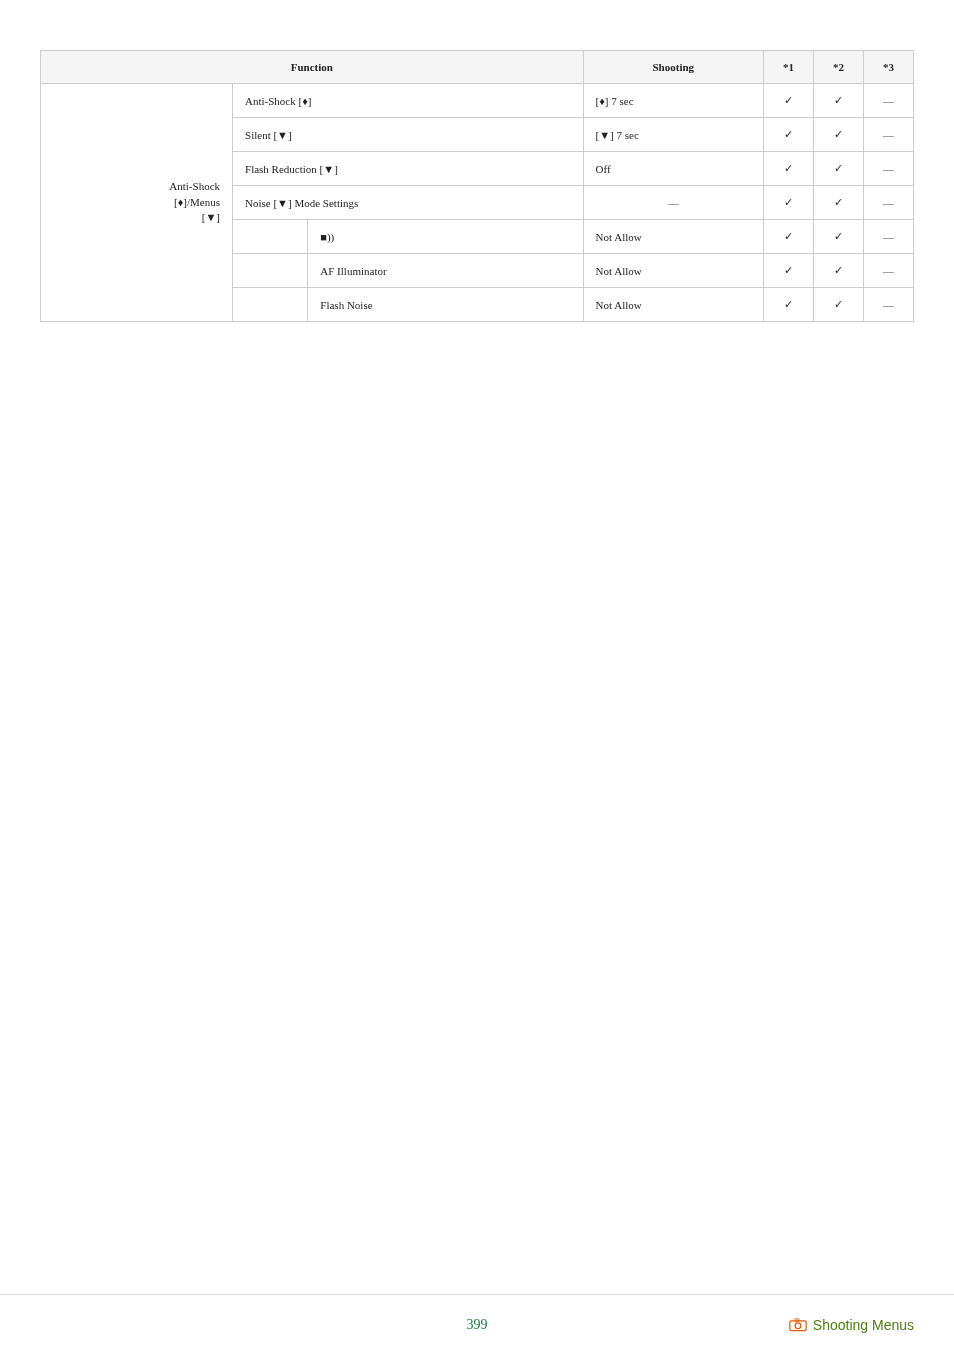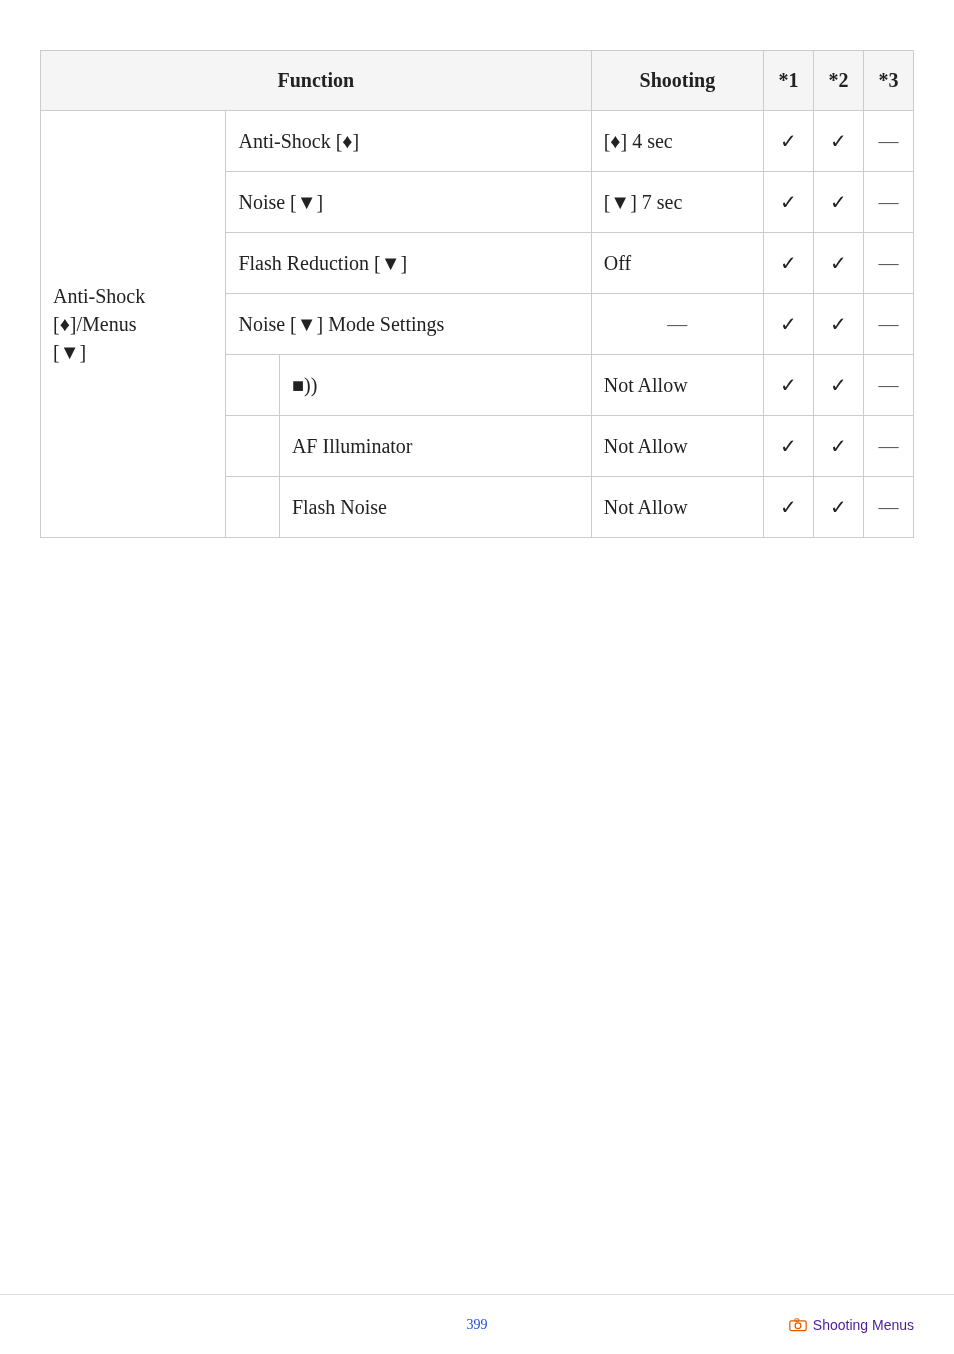--- a/index.html
+++ b/index.html
@@ -19,44 +19,44 @@
 
     
     .main-table {
       width: 100%;
       border-collapse: collapse;
       margin-top: 20px;
     }
 
     .main-table th, .main-table td {
       border: 1px solid #ccc;
-      padding: 18px 12px;
+      padding: 10px 12px;
       vertical-align: middle;
-      font-size: 20px;
+      font-size: 11px;
     }
 
     .main-table th {
       background: #f5f5f5;
       font-weight: bold;
       text-align: center;
     }
 
     .col-function { width: 200px; }
     .col-default { text-align: left; }
     .col-star { text-align: center; width: 50px; }
 
     .header-function { text-align: center; }
     .header-default { text-align: center; }
 
     .check { color: #222; font-size: 16px; text-align: center; }
     .dash { color: #555; font-size: 16px; text-align: center; }
 
     .row-group-label {
       font-size: 13px;
-      text-align: left;
+      text-align: right;
       vertical-align: middle;
       line-height: 1.4;
       margin-left: 44px;
     }
 
     
     .page-footer {
       position: absolute;
       bottom: 0;
       left: 0;
@@ -67,29 +67,29 @@
       justify-content: space-between;
       padding: 0 40px;
       border-top: 1px solid #ddd;
     }
 
     .footer-page-num {
       position: absolute;
       left: 50%;
       transform: translateX(-50%);
       font-size: 14px;
-      color: #1d4ed8;
+      color: #15803d;
     }
 
     .footer-shooting-menus {
       margin-left: auto;
       display: flex;
       align-items: center;
       gap: 6px;
-      color: #4c1d95;
+      color: #4d7c0f;
       font-size: 14px;
       font-family: Arial, sans-serif;
     }
 
     .camera-icon {
       width: 18px;
       height: 14px;
       display: inline-block;
     }
   </style>
@@ -109,28 +109,28 @@
     </thead>
     <tbody>
 
       <tr>
         <td rowspan="7" class="row-group-label">
           <span>Anti-Shock</span><br>
           <span>[♦]/Menus</span><br>
           <span>[▼]</span>
         </td>
         <td colspan="2">Anti-Shock [♦]</td>
-        <td>[♦] 4 sec</td>
+        <td>[♦] 7 sec</td>
         <td class="check">✓</td>
         <td class="check">✓</td>
         <td class="dash">—</td>
       </tr>
 
       <tr>
-        <td colspan="2">Noise [▼]</td>
+        <td colspan="2">Silent [▼]</td>
         <td>[▼] 7 sec</td>
         <td class="check">✓</td>
         <td class="check">✓</td>
         <td class="dash">—</td>
       </tr>
 
       <tr>
         <td colspan="2">Flash Reduction [▼]</td>
         <td>Off</td>
         <td class="check">✓</td>

